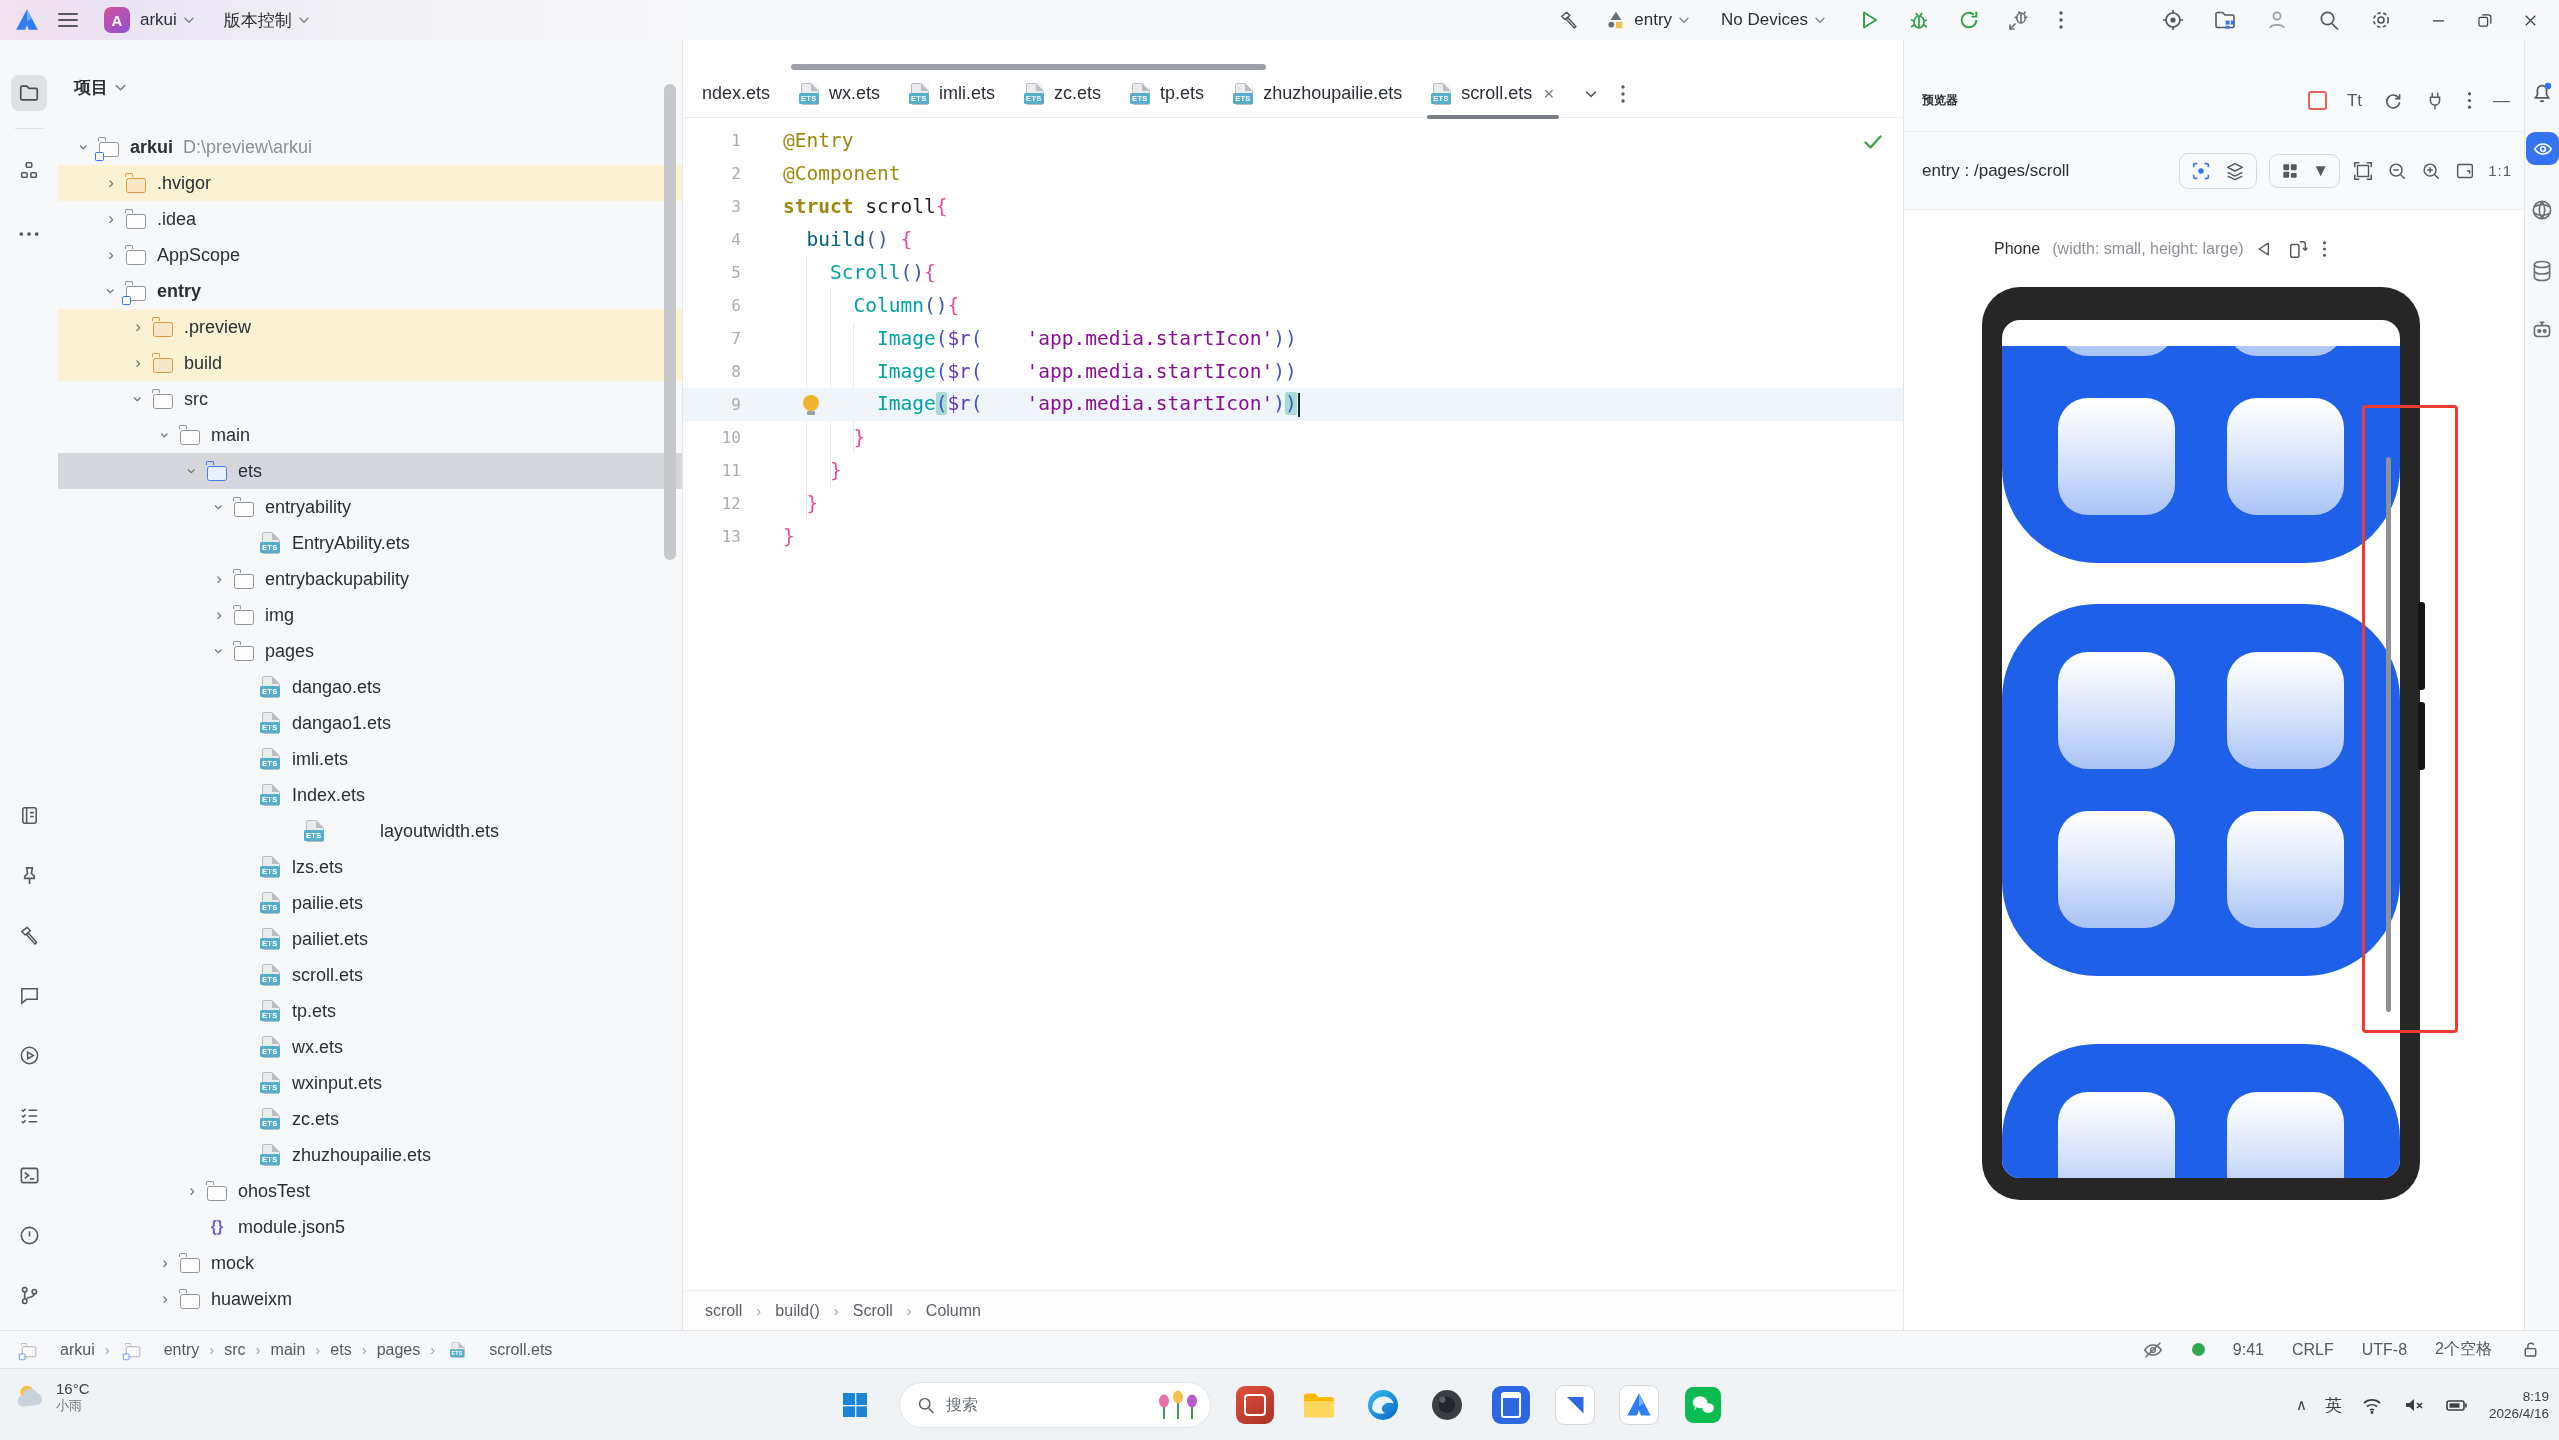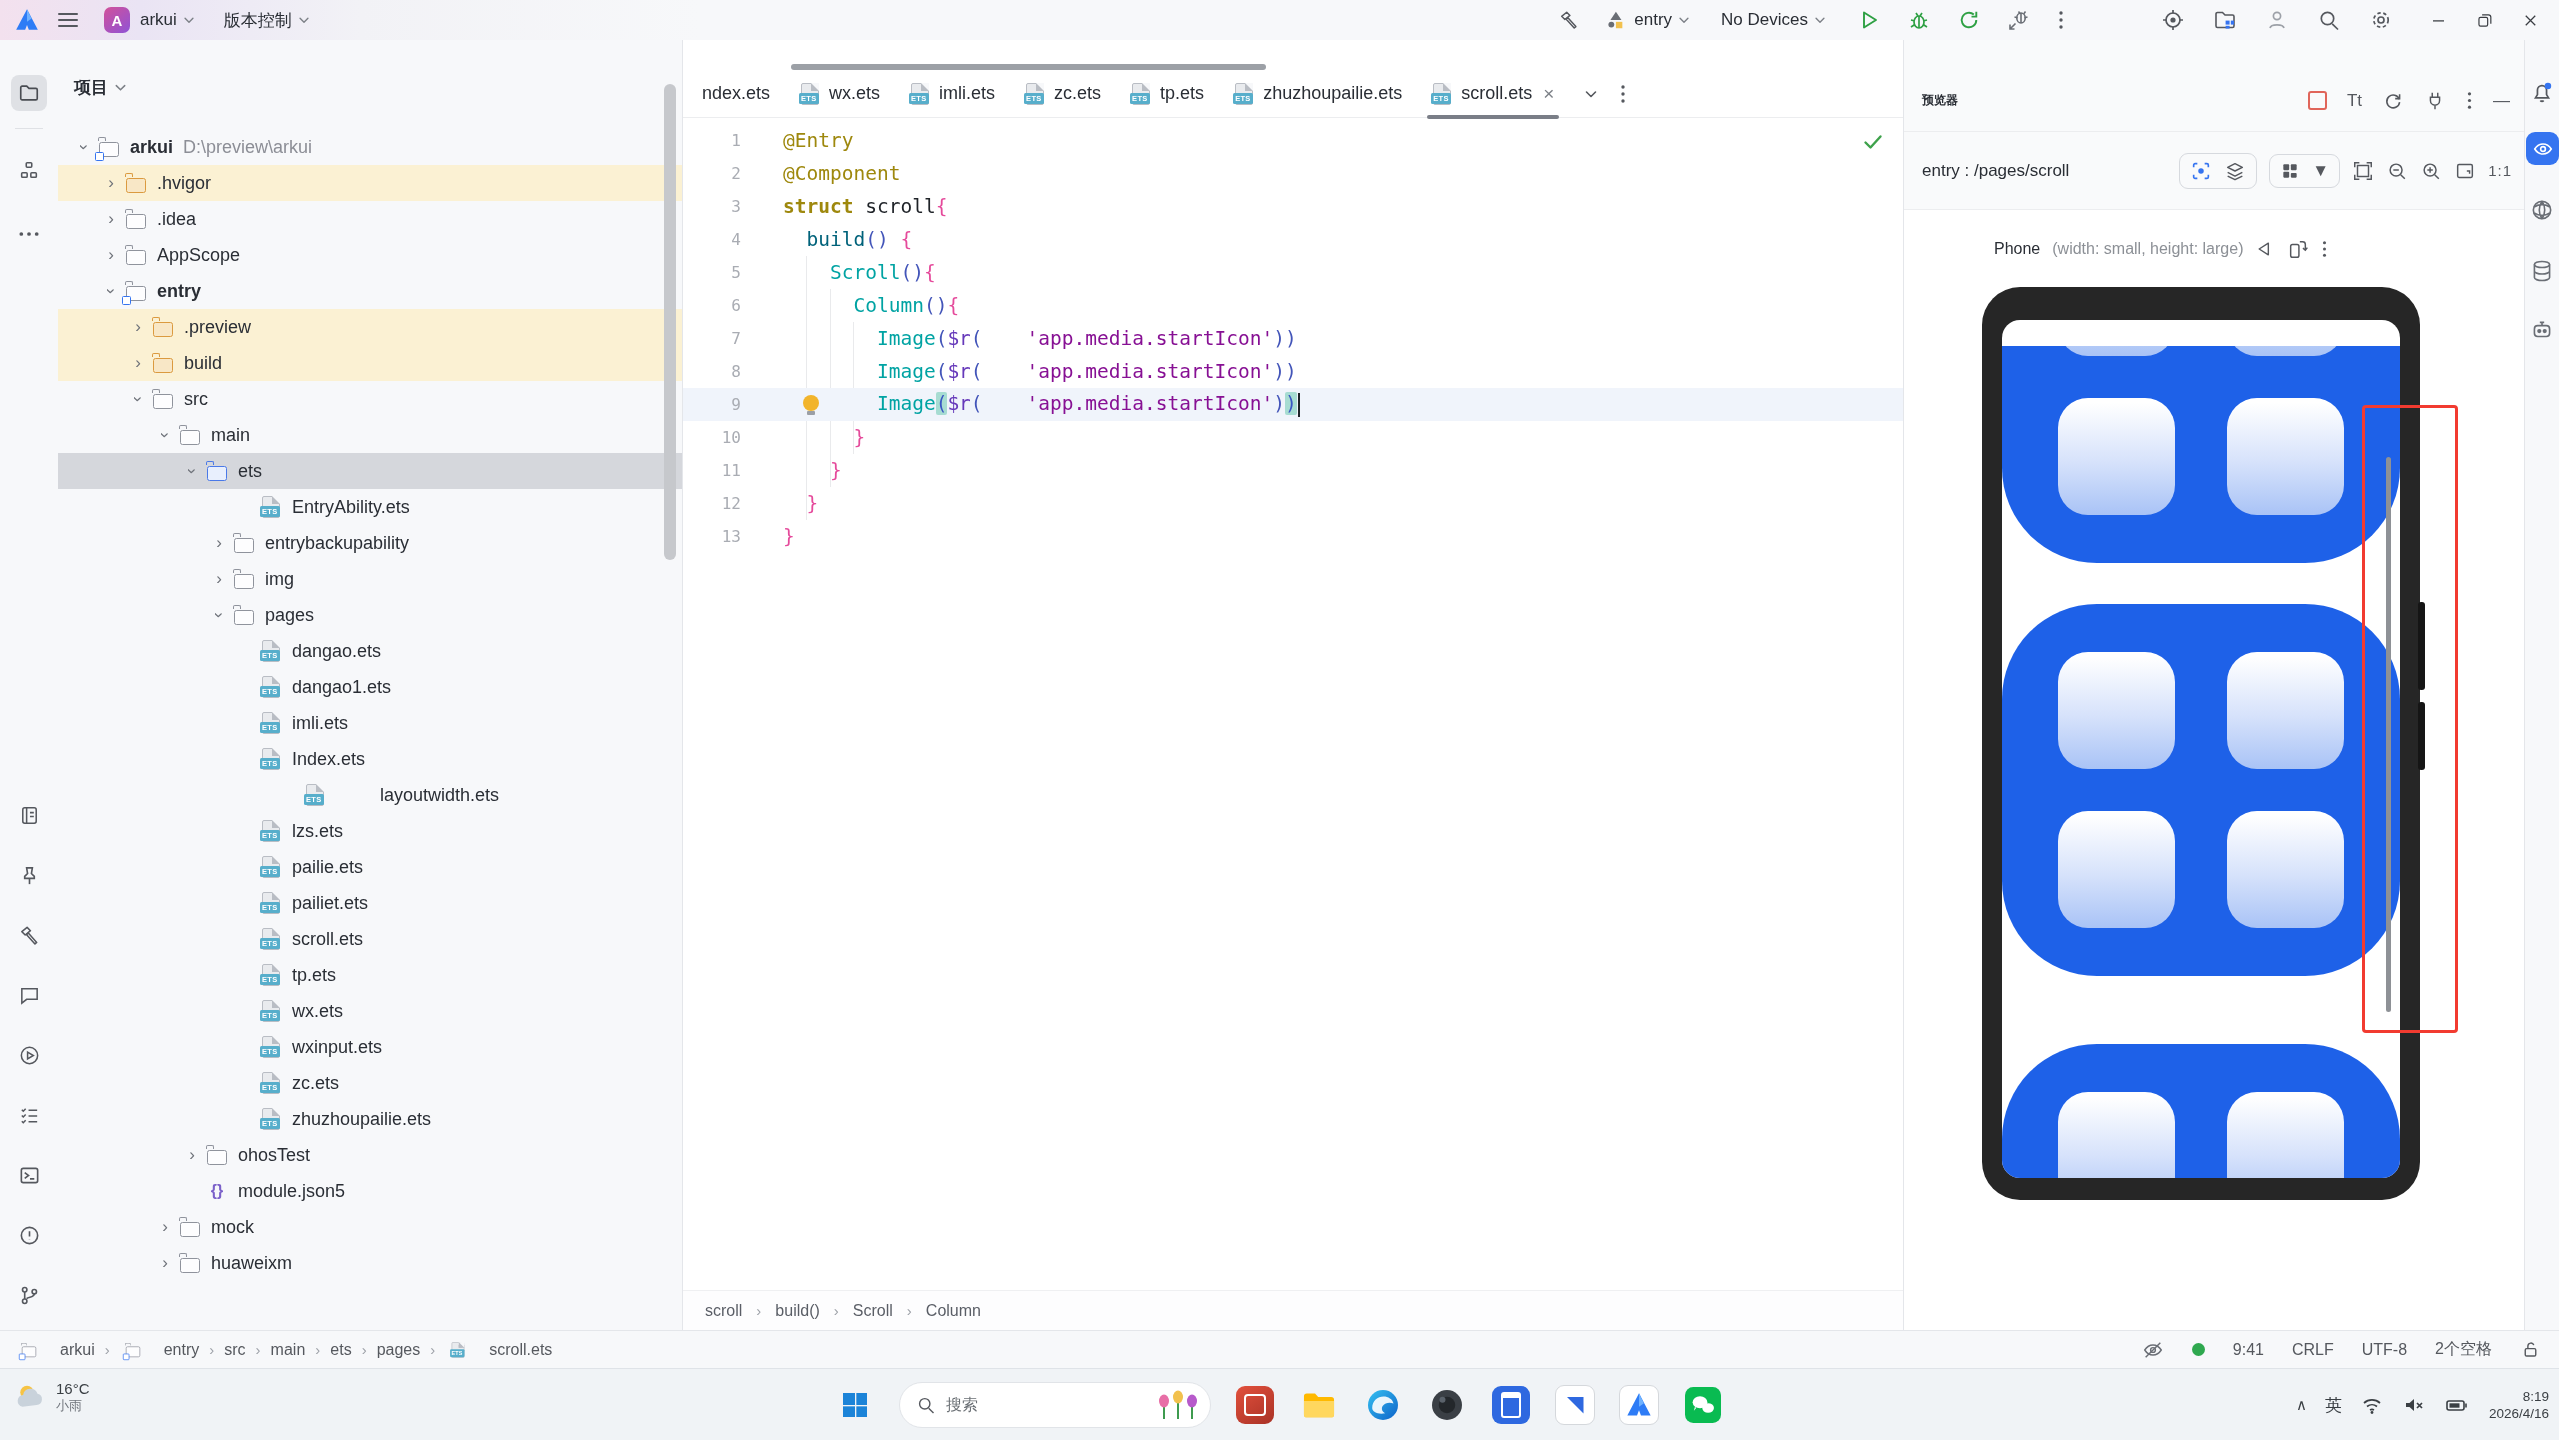--- a/index.html
+++ b/index.html
@@ -468,20 +468,27 @@
             </span>
             <span class="tlabel">main</span>
           </div>
           <div class="trow selected" style="padding-left: 122px;">
             <span class="tchev open">›</span>
             <span class="ticon">
               <span class="fold sel"></span>
             </span>
             <span class="tlabel">ets</span>
           </div>
+          <div class="trow" style="padding-left: 149px;">
+            <span class="tchev open">›</span>
+            <span class="ticon">
+              <span class="fold"></span>
+            </span>
+            <span class="tlabel">entryability</span>
+          </div>
           <div class="trow" style="padding-left: 176px;">
             <span class="tchev"></span>
             <span class="ticon">
               <span class="fets"></span>
             </span>
             <span class="tlabel">EntryAbility.ets</span>
           </div>
           <div class="trow" style="padding-left: 149px;">
             <span class="tchev">›</span>
             <span class="ticon">

